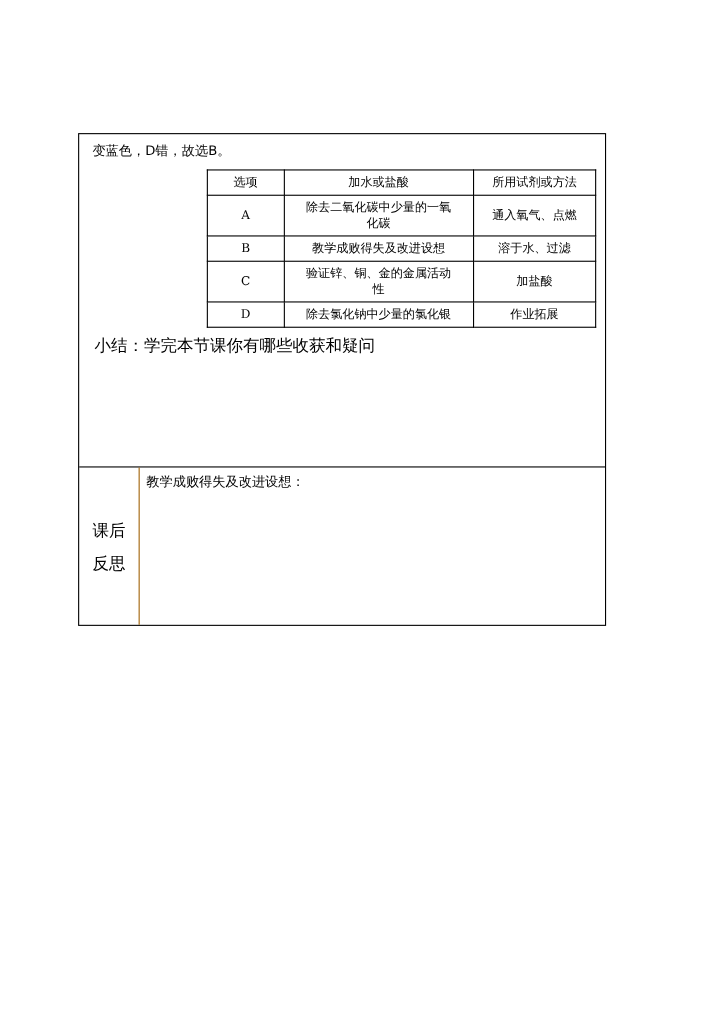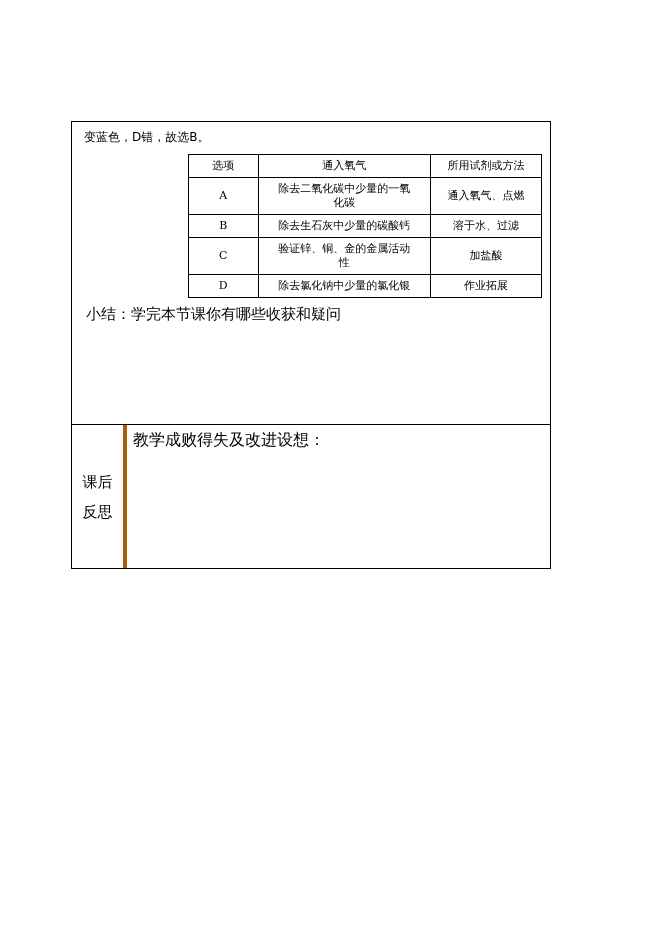--- a/index.html
+++ b/index.html
@@ -96,67 +96,67 @@
   .reflect-row {
     position: absolute;
     left: 0;
     top: 303px;
     right: 0;
     bottom: 0;
     display: flex;
   }
   .reflect-label {
     width: 55px;
-    border-right: 4px solid #a16207;
+    border-right: 1px solid #a16207;
     box-sizing: border-box;
     display: flex;
     flex-direction: column;
     align-items: center;
     justify-content: center;
     font-size: 15px;
     line-height: 30px;
     font-family: "DejaVu Sans", sans-serif;
   }
   .reflect-body {
     flex: 1;
     box-sizing: border-box;
     padding: 5px 0 0 6px;
-    font-size: 16px;
+    font-size: 12px;
     font-family: "DejaVu Sans", sans-serif;
   }
 </style>
 </head>
 <body>
 
 <div class="page">
   <div class="doc-frame">
 
     <div class="content-area">
 
       <p class="line-top">变蓝色，D错，故选B。</p>
 
 
       <div class="inner-table-wrap">
         <table class="inner">
           <thead>
             <tr>
               <th class="c-opt">选项</th>
-              <th class="c-purpose">通入氧气</th>
+              <th class="c-purpose">加水或盐酸</th>
               <th class="c-reagent">所用试剂或方法</th>
             </tr>
           </thead>
           <tbody>
             <tr>
               <td class="c-opt">A</td>
               <td class="c-purpose">除去二氧化碳中少量的一氧化碳</td>
               <td class="c-reagent">通入氧气、点燃</td>
             </tr>
             <tr>
               <td class="c-opt">B</td>
-              <td class="c-purpose">除去生石灰中少量的碳酸钙</td>
+              <td class="c-purpose">教学成败得失及改进设想</td>
               <td class="c-reagent">溶于水、过滤</td>
             </tr>
             <tr>
               <td class="c-opt">C</td>
               <td class="c-purpose">验证锌、铜、金的金属活动性</td>
               <td class="c-reagent">加盐酸</td>
             </tr>
             <tr>
               <td class="c-opt">D</td>
               <td class="c-purpose">除去氯化钠中少量的氯化银</td>

